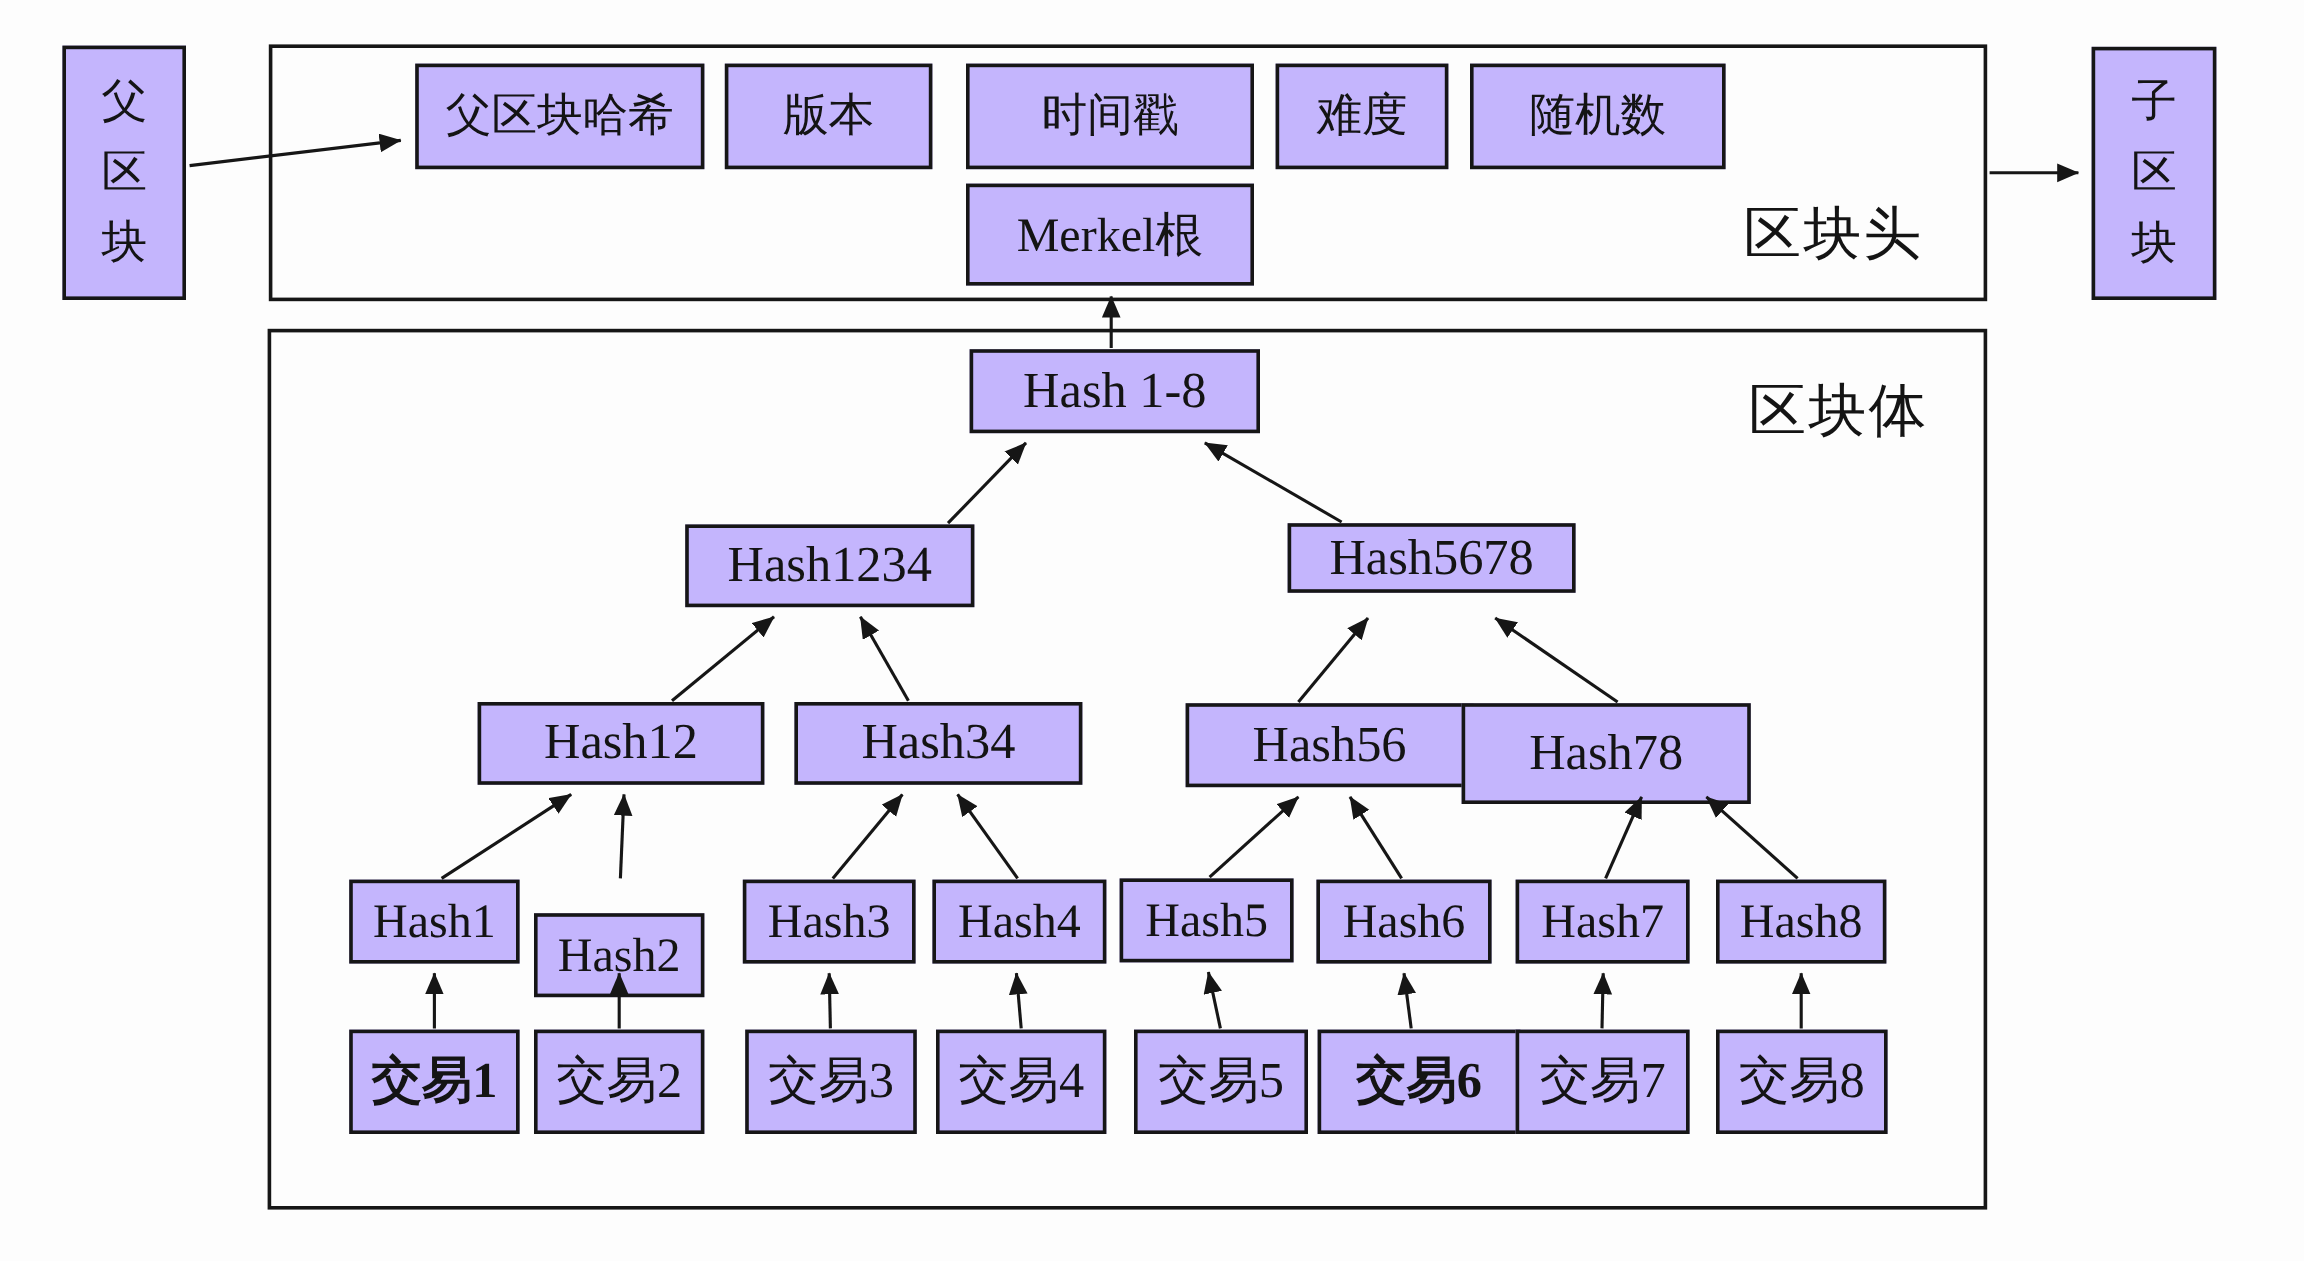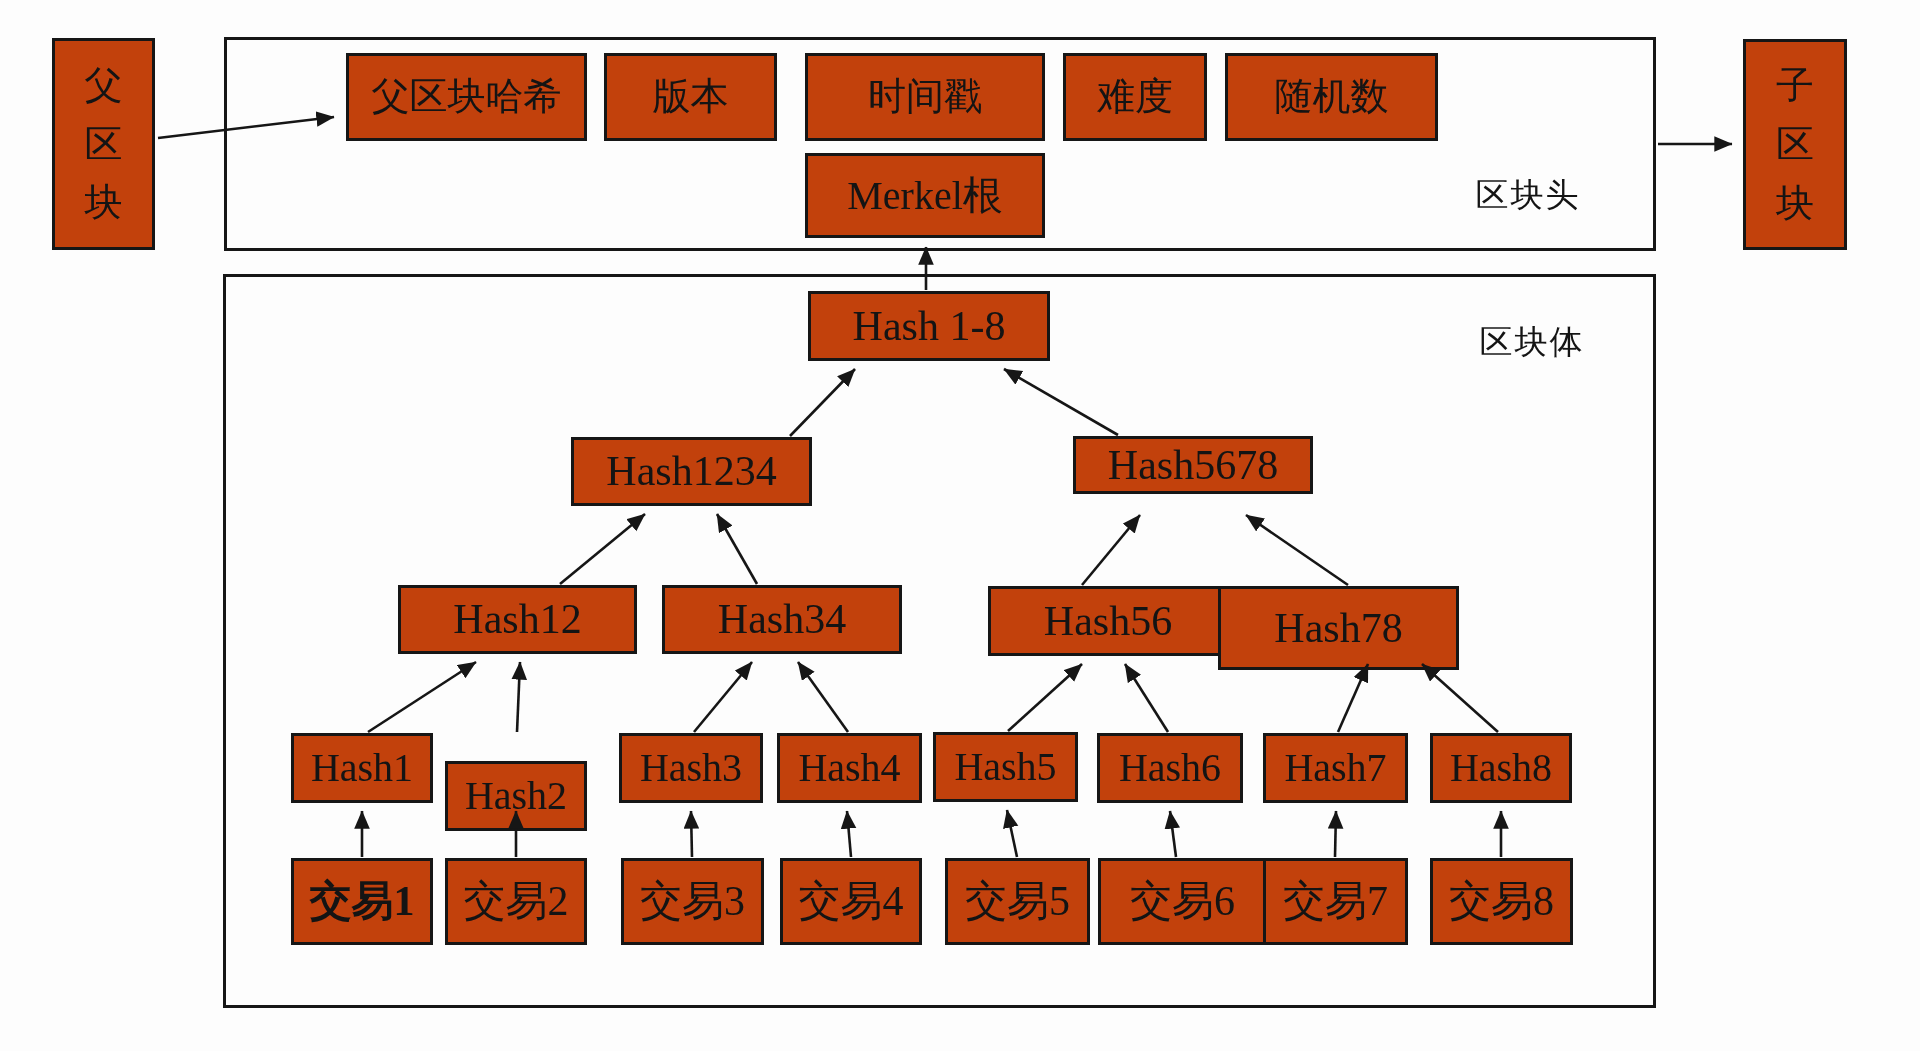--- a/index.html
+++ b/index.html
@@ -10,41 +10,41 @@
   }
   .canvas{
     position:relative;
     width:1920px;height:1051px;
     background:#fdfdfd;
     overflow:hidden;
   }
   .box{
     position:absolute;
     border:3px solid #161616;
-    background:#c2410c;
+    background:#c4b5fd;
     display:flex;align-items:center;justify-content:center;
     text-align:center;
     box-sizing:border-box;
     line-height:1.1;
   }
   .container{
     position:absolute;
     border:3px solid #161616;
     background:transparent;
     box-sizing:border-box;
   }
   .vtext{
     width:1.15em;
     word-break:break-all;
     line-height:1.55;
     font-size:38px;
   }
   .lbl{
     position:absolute;
-    font-size:33px;
+    font-size:48px;
     letter-spacing:2px;
     display:flex;align-items:center;justify-content:center;
   }
   .f38{font-size:38px;}
   .f40{font-size:40px;}
   .f42{font-size:42px;}
   svg.overlay{
     position:absolute;left:0;top:0;
     pointer-events:none;
   }
@@ -144,21 +144,21 @@
   </div>
   <div class="box f42" style="left:621px;top:858px;width:143px;height:87px;">
     <span>交易3</span>
   </div>
   <div class="box f42" style="left:780px;top:858px;width:142px;height:87px;">
     <span>交易4</span>
   </div>
   <div class="box f42" style="left:945px;top:858px;width:145px;height:87px;">
     <span>交易5</span>
   </div>
-  <div class="box f42" style="left:1098px;top:858px;width:169px;height:87px;">
+  <div class="box f42" style="left:1098px;top:858px;width:169px;height:87px;font-weight:bold;">
     <span>交易6</span>
   </div>
   <div class="box f42" style="left:1263px;top:858px;width:145px;height:87px;">
     <span>交易7</span>
   </div>
   <div class="box f42" style="left:1430px;top:858px;width:143px;height:87px;">
     <span>交易8</span>
   </div>
 
   <svg class="overlay" width="1920" height="1051" viewBox="0 0 1920 1051">

